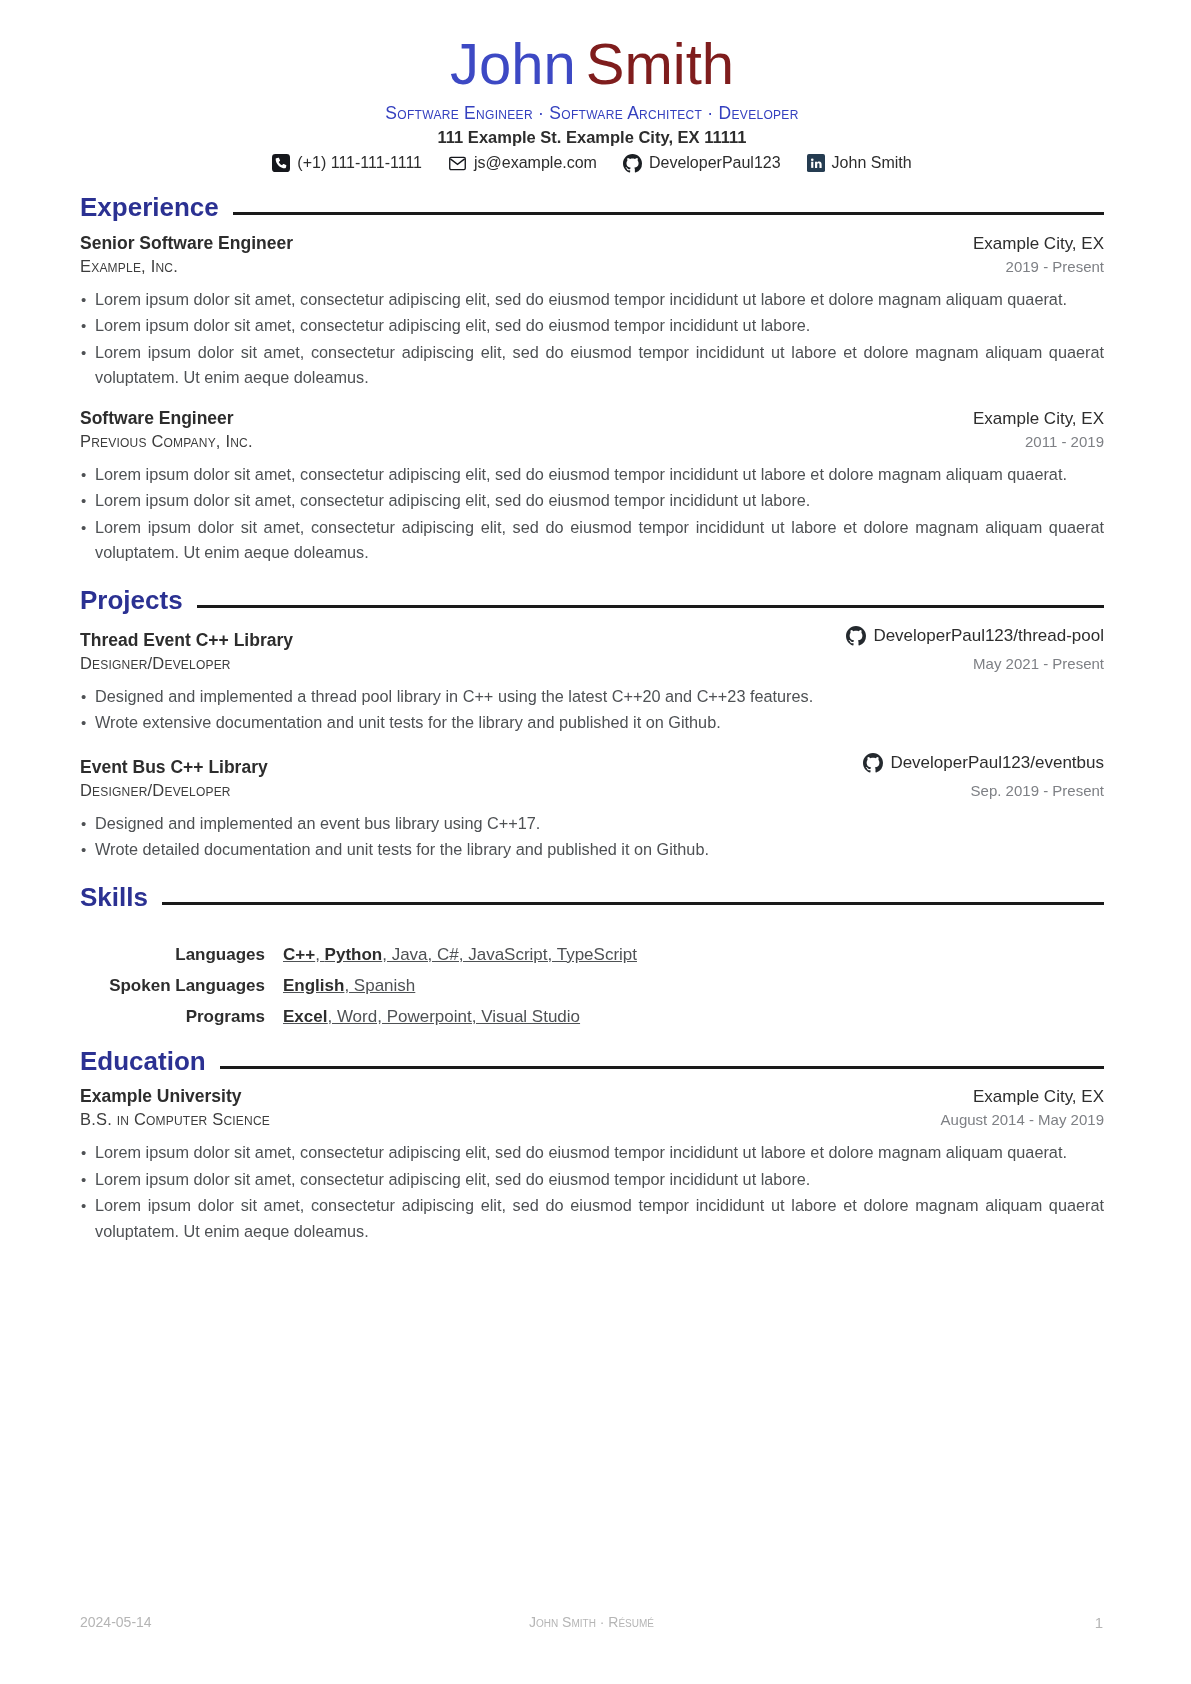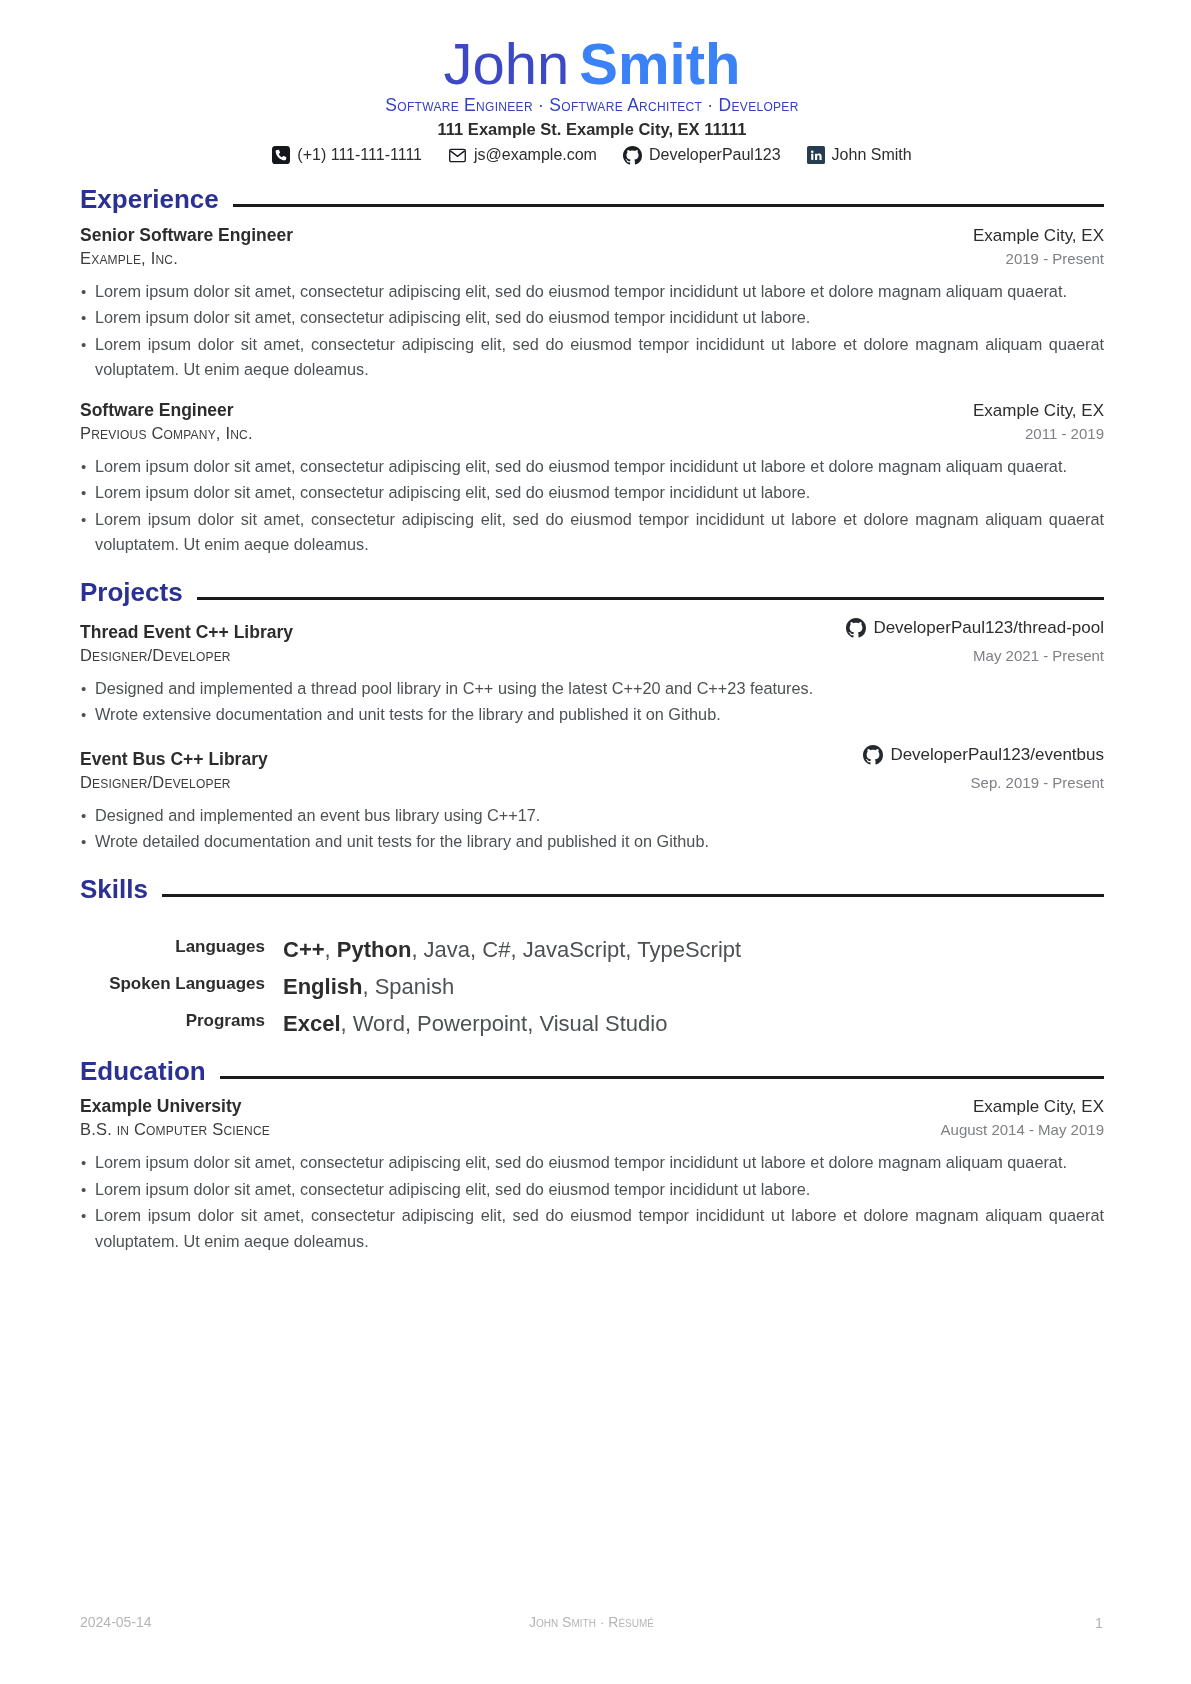--- a/index.html
+++ b/index.html
@@ -12,23 +12,23 @@
     margin: 0 auto;
     background: #ffffff;
     overflow: hidden;
   }
   .content { padding: 34px 87px 0 80px; }
 
   
   .hdr { text-align: center; }
   .name { font-size: 58px; line-height: 1.05; font-weight: 400; letter-spacing: 0; }
   .name .first { color: #3d49c4; font-weight: 300; }
-  .name .last  { color: #3b82f6; font-weight: 700; margin-left: 10px; }
+  .name .last  { color: #7f1d1d; font-weight: 400; margin-left: 10px; }
   .titles {
-    margin-top: 0;
+    margin-top: 8px;
     font-variant: small-caps;
     color: #3440bf;
     font-size: 17.5px;
     letter-spacing: 0.3px;
   }
   .address { margin-top: 4px; font-weight: 700; color: #2d2d2d; font-size: 16.5px; }
   .contact {
     margin-top: 7px;
     display: flex; justify-content: center; align-items: center;
     gap: 26px; font-size: 16px; color: #2d2d2d;
@@ -64,21 +64,21 @@
   ul.bullets li::before {
     content: "\2022";
     position: absolute; left: 1px; top: 0;
     color: #4e5154; font-size: 15px;
   }
 
   
   .skills { margin-top: 32px; }
   .skill-row { display: grid; grid-template-columns: 185px 1fr; column-gap: 18px; margin-bottom: 11px; }
   .skill-label { text-align: right; font-weight: 700; color: #2d2d2d; font-size: 17px; }
-  .skill-vals { font-size: 22px; color: #4e5154; }
+  .skill-vals { font-size: 17px; color: #4e5154; text-decoration: underline; }
   .skill-vals .b { font-weight: 700; color: #2d2d2d; }
 
   
   footer {
     position: absolute; left: 80px; right: 88px; bottom: 52px;
     font-size: 14px; color: #b5b5b5; height: 18px;
   }
   footer .f-left  { position: absolute; left: 0; top: 0; }
   footer .f-center{ position: absolute; left: 50%; top: 0; transform: translateX(-50%); font-variant: small-caps; }
   footer .f-right { position: absolute; right: 0; top: 0; font-size: 15px; }

